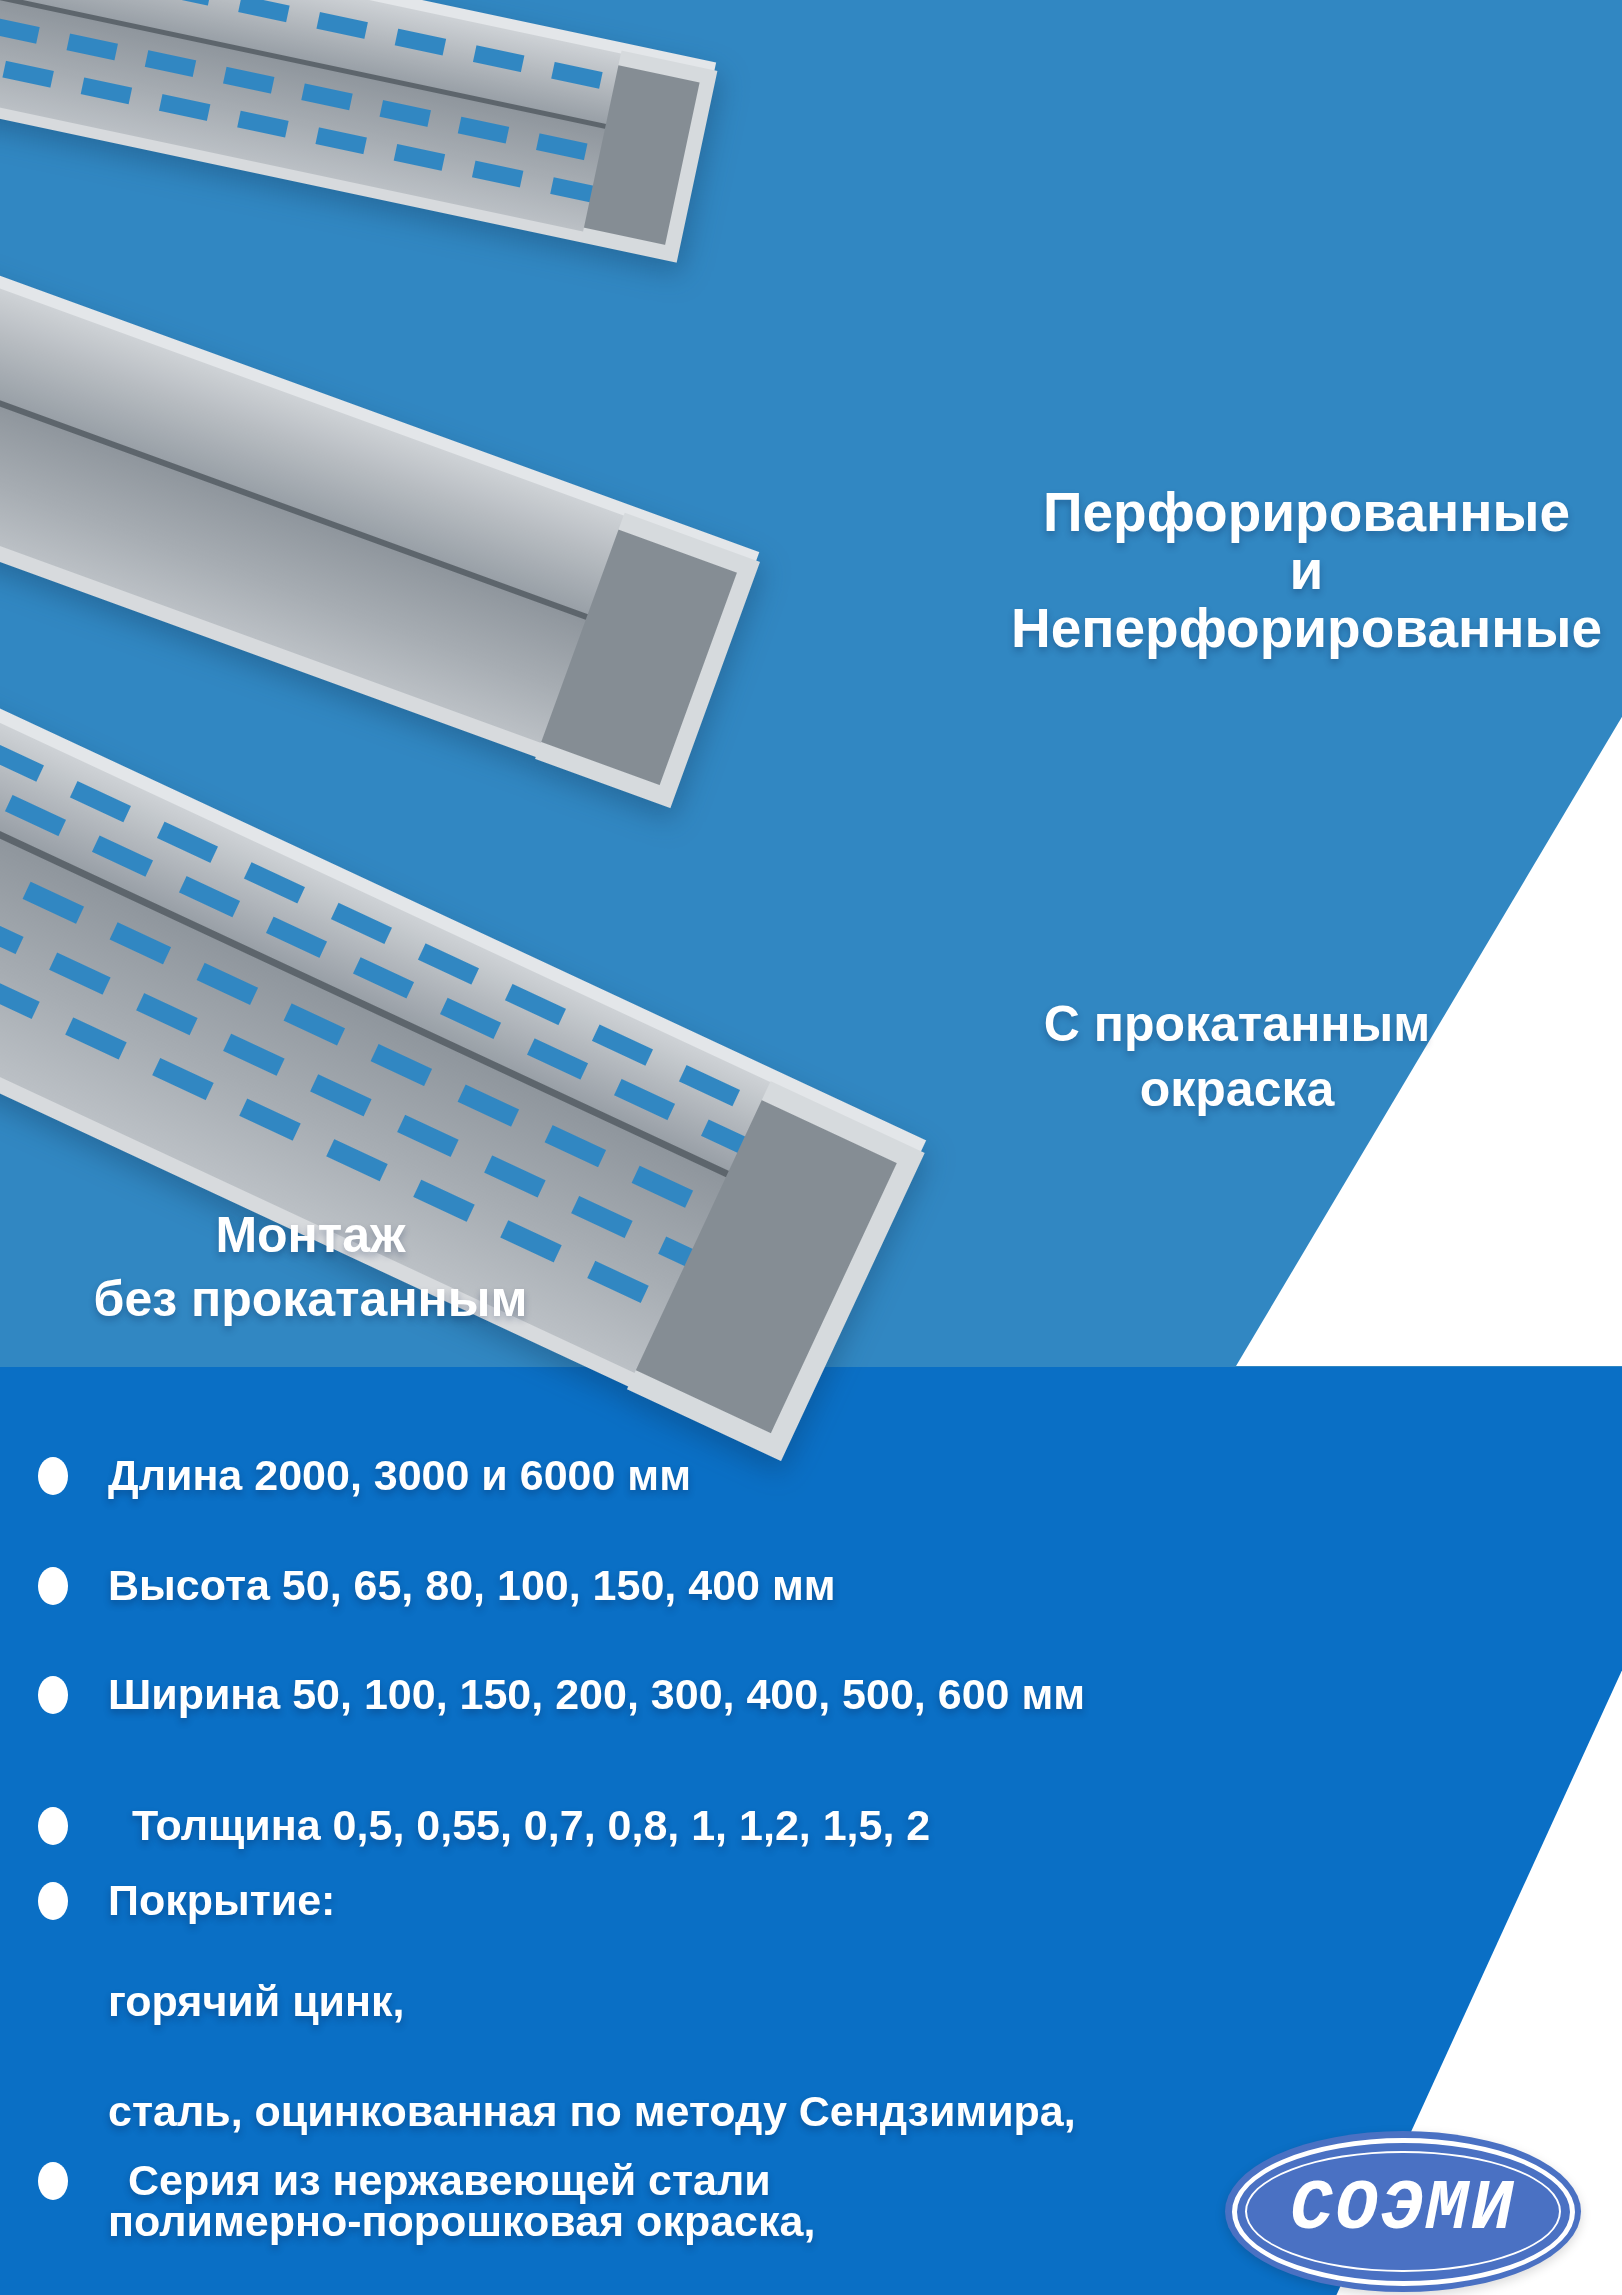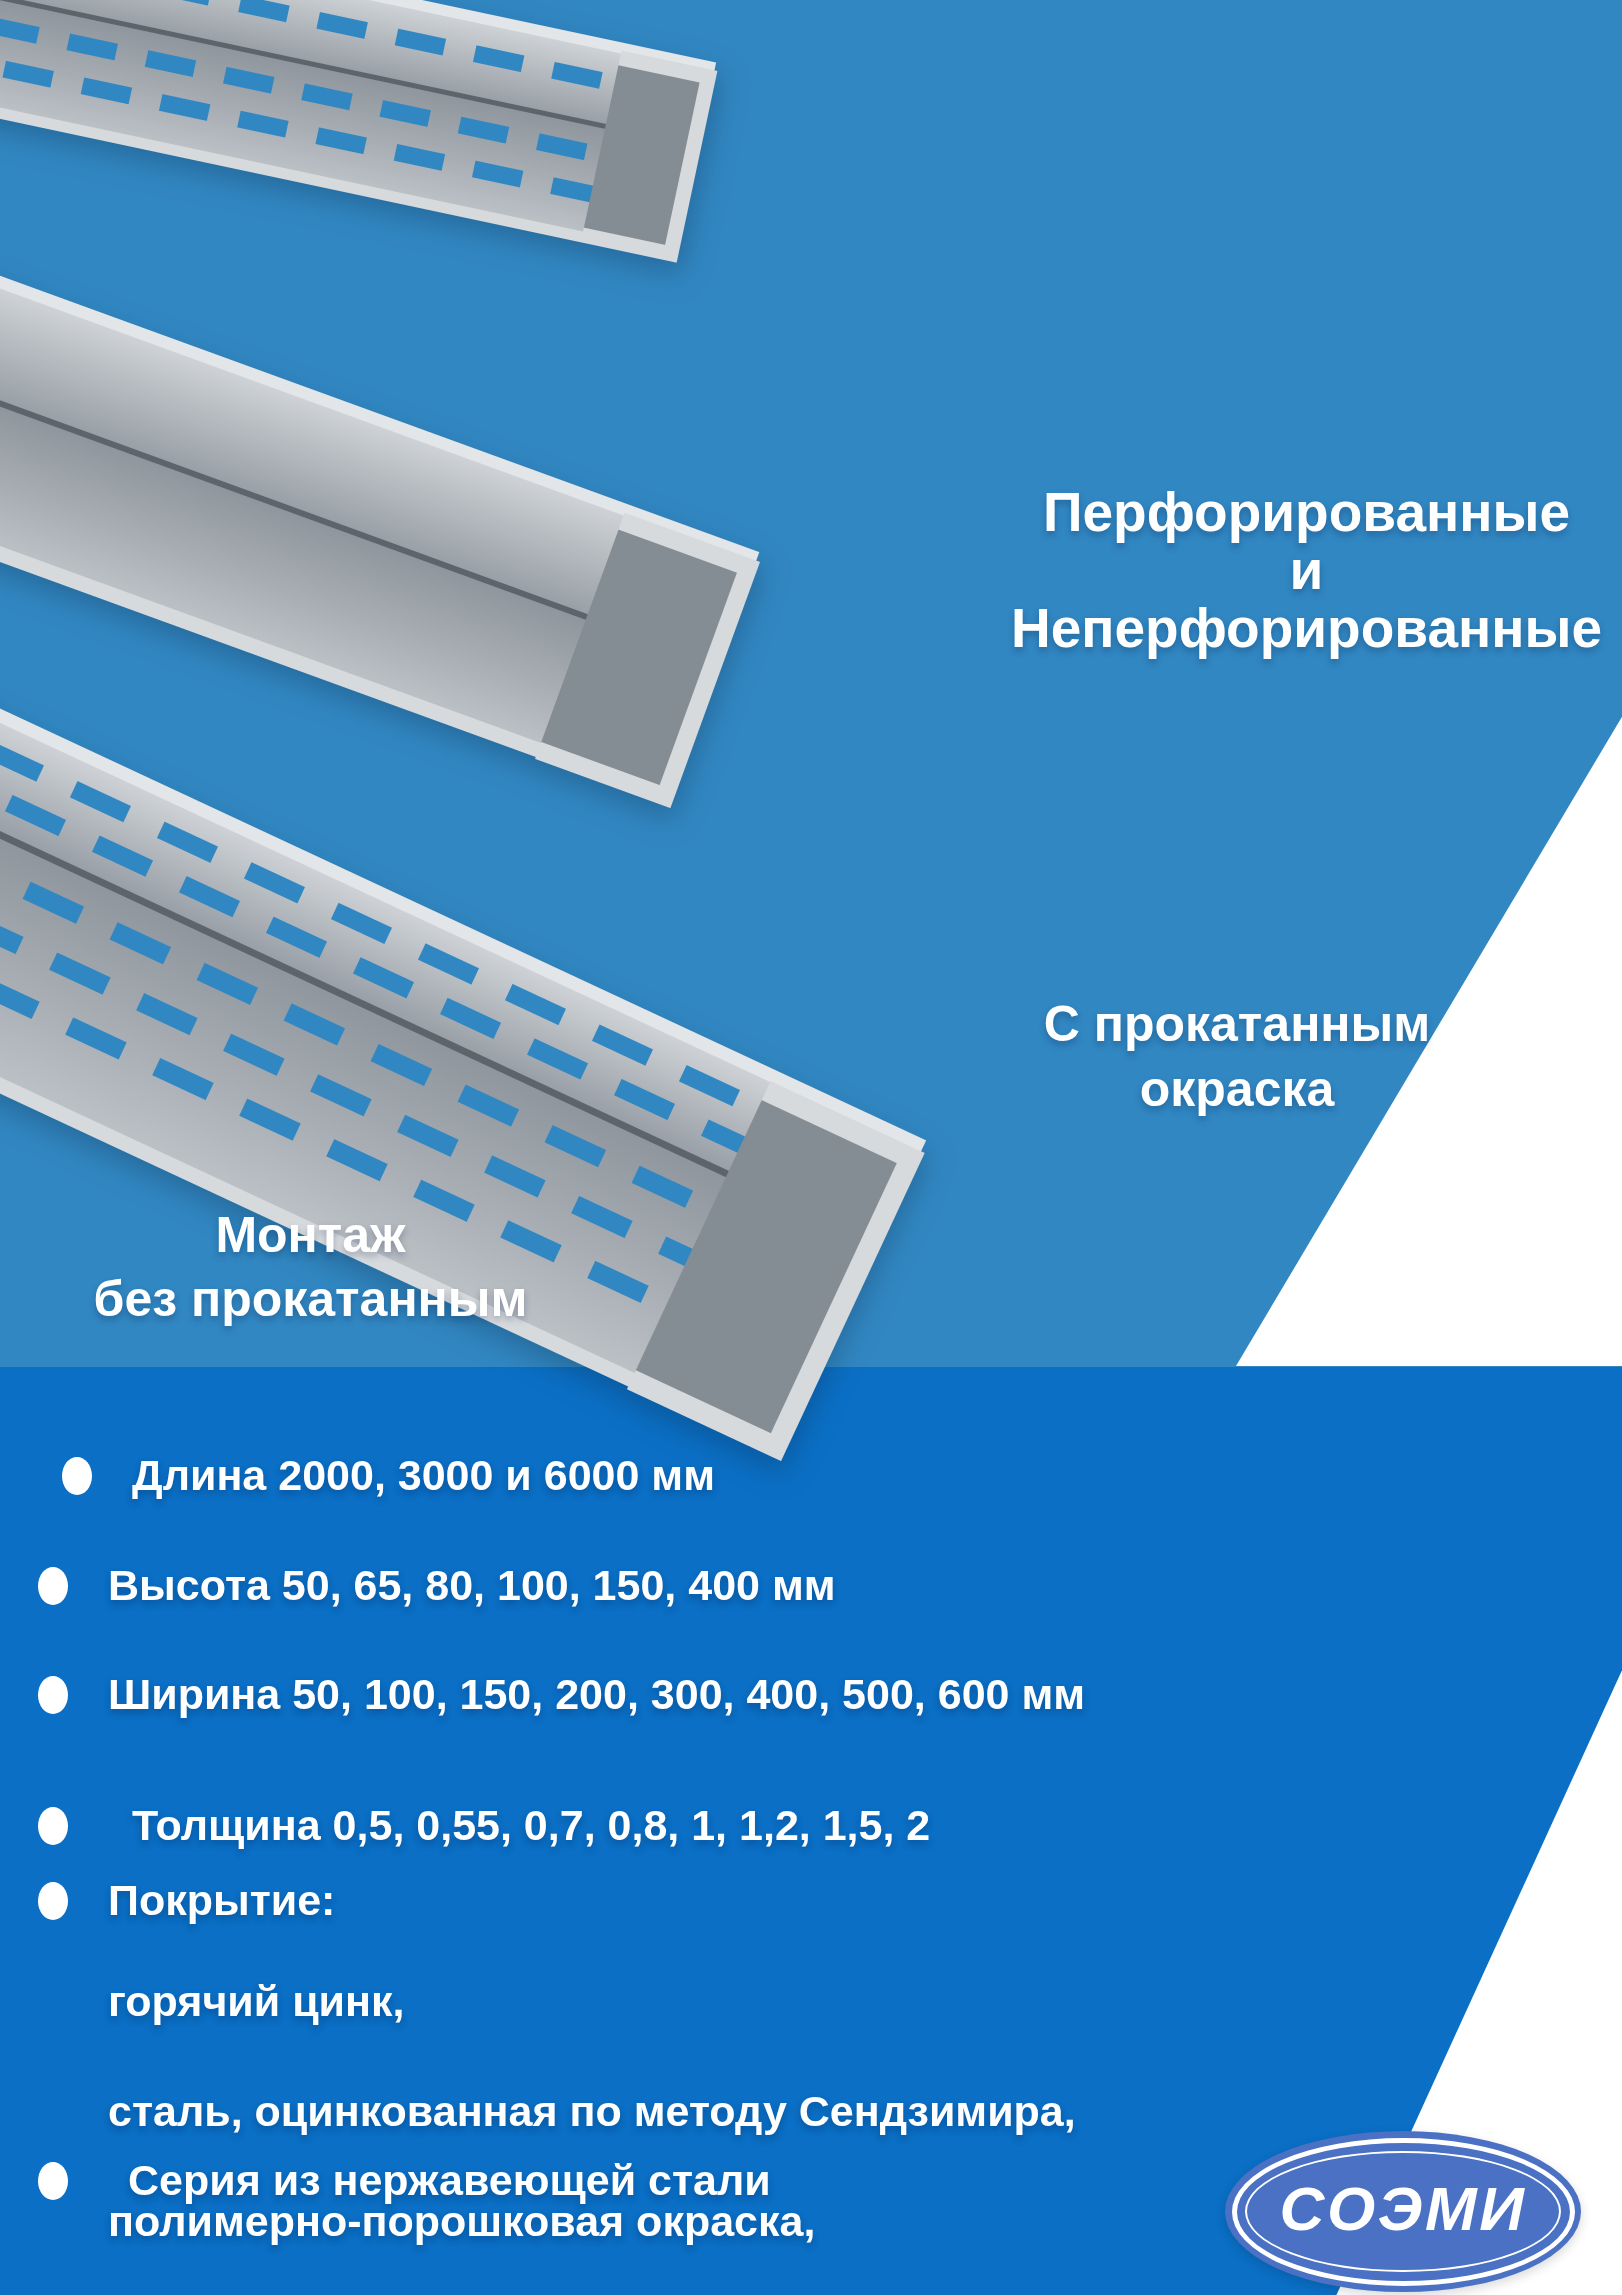--- a/index.html
+++ b/index.html
@@ -60,22 +60,22 @@
                   background:#ffffff;border-radius:50%;}
   .spec-item .txt{padding-left:108px;}
   .spec-item .sub{padding-left:108px;line-height:63px;margin-top:47px;}
   
   .logo{position:absolute;left:1225px;top:2131px;width:356px;height:161px;z-index:6;}
   .logo .oval{position:absolute;inset:0;background:#4a71c3;border-radius:50%;
               box-shadow:0 3.9px 10.5px rgba(0,0,0,.15);}
   .logo .ring1{position:absolute;inset:6.5px;border:5.9px solid #fff;border-radius:50%;}
   .logo .ring2{position:absolute;inset:19.6px;border:2.6px solid #fff;border-radius:50%;}
   .logo .word{position:absolute;inset:0;display:flex;align-items:center;justify-content:center;
-              color:#fff;font-family:Liberation Sans, sans-serif;font-style:italic;font-weight:bold;
-              font-size:62px;letter-spacing:2.6px;padding-bottom:5.2px;}
+              color:#fff;font-family:Liberation Mono, monospace;font-style:italic;font-weight:bold;
+              font-size:71px;letter-spacing:2.6px;padding-bottom:5.2px;}
 </style>
 </head>
 <body>
 
 <div class="canvas">
 
   <div class="white-wedge"></div>
   <div class="bottom-white"></div>
   <div class="dark-band"></div>
 
@@ -128,21 +128,21 @@
   <div class="wtxt label-lock">
     <div>С прокатанным</div>
     <div>окраска</div>
   </div>
 
   <div class="wtxt label-mount">
     <div>Монтаж</div>
     <div>без прокатанным</div>
   </div>
 
-  <div class="spec-item" style="top:1452px;margin-left:24px;">
+  <div class="spec-item" style="top:1452px;">
     <span class="dot"></span>
     <div class="txt">Длина 2000, 3000 и 6000 мм</div>
   </div>
 
   <div class="spec-item" style="top:1562px;">
     <span class="dot"></span>
     <div class="txt">Высота 50, 65, 80, 100, 150, 400 мм</div>
   </div>
 
   <div class="spec-item" style="top:1671px;">

